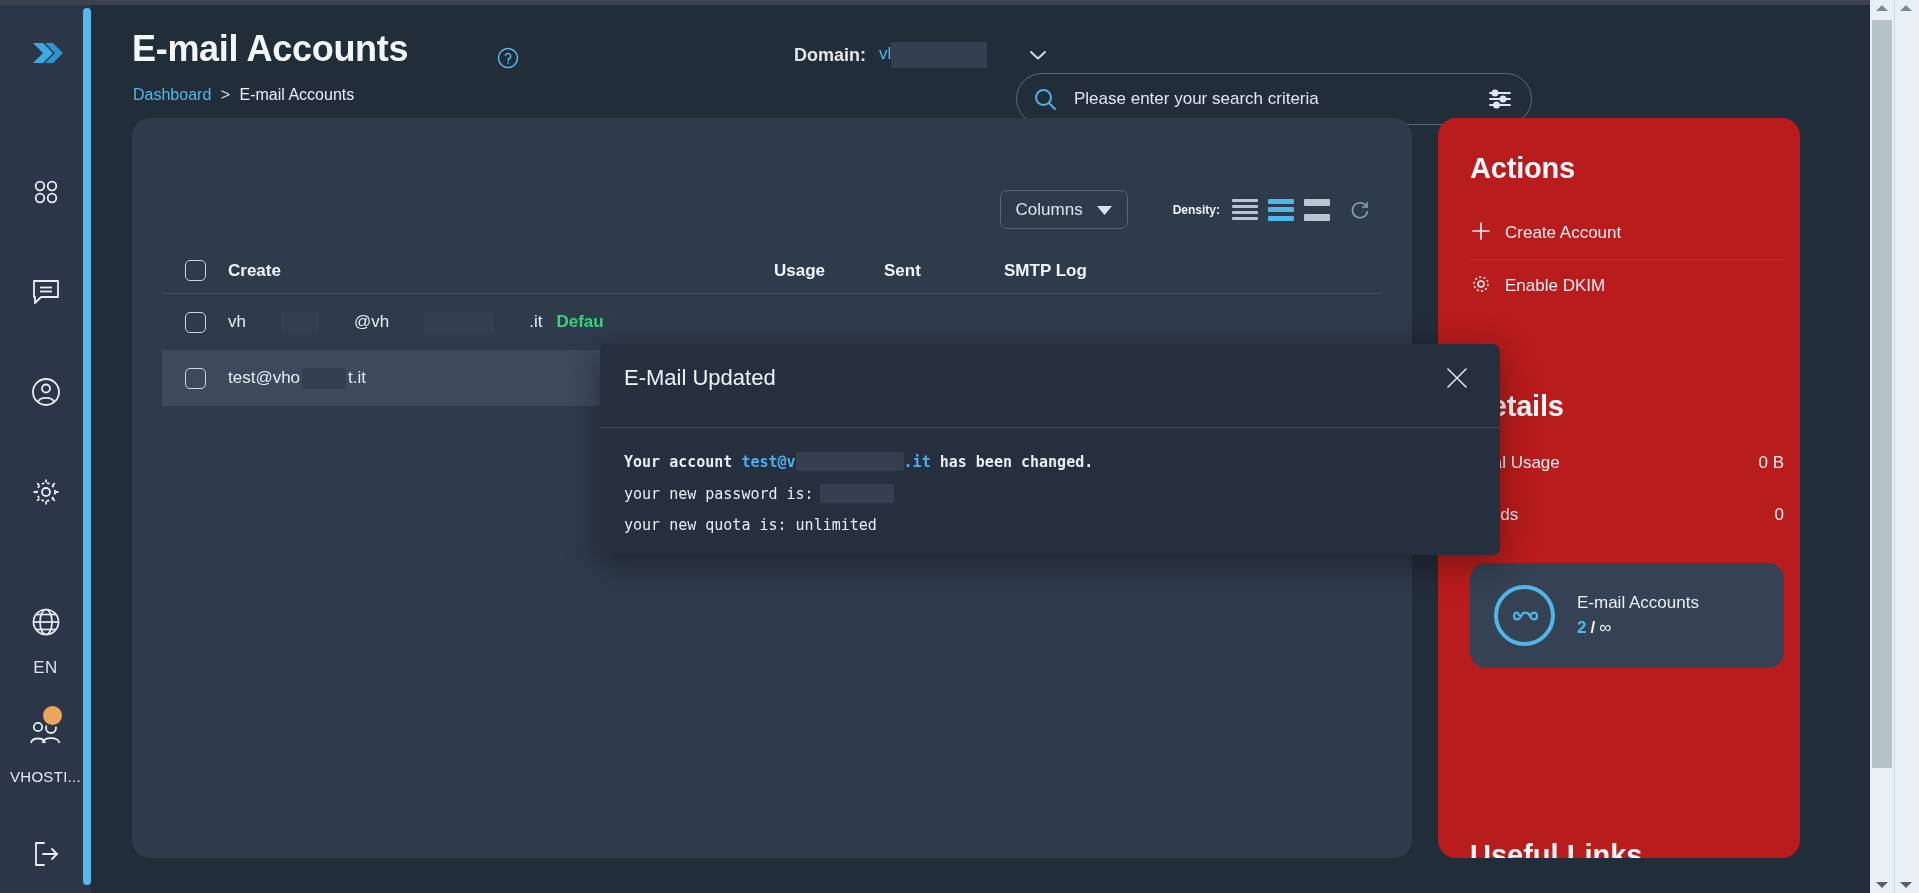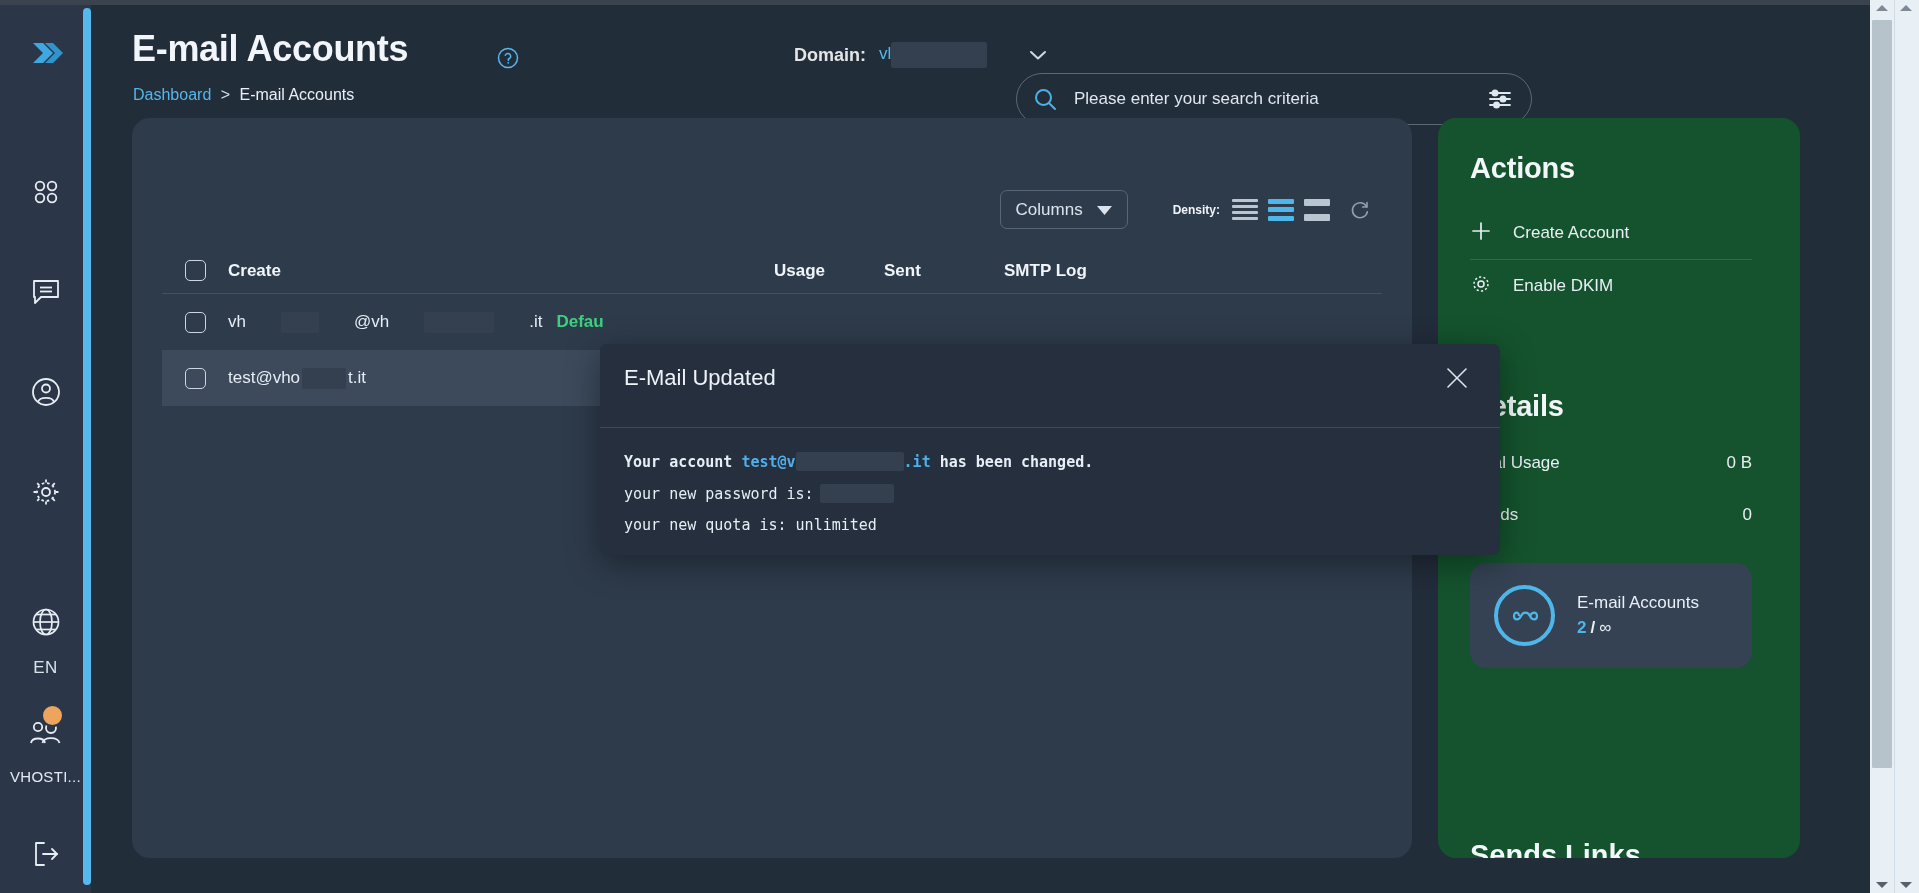--- a/index.html
+++ b/index.html
@@ -105,23 +105,23 @@
   .c-smtp { width:160px; }
   .th { font-size:17px; font-weight:700; color:#f1f5f9; }
   .td { font-size:17px; color:#e6edf4; }
   .chk {
     width:21px; height:21px; border:1.6px solid #cbd6e1; border-radius:5px;
     background:transparent; cursor:pointer;
   }
   .badge-default { color:#3dd07f; font-weight:700; font-size:17px; }
 
   
-  .panel { background:#14532d; border-radius:18px; width:362px; padding:34px 48px 0 32px; height:740px; position:relative; overflow:hidden; }
+  .panel { background:#b91c1c; border-radius:18px; width:362px; padding:34px 16px 0 32px; height:740px; position:relative; overflow:hidden; }
   .panel h2 { font-size:29px; color:#f3f7fa; font-weight:700; letter-spacing:-.2px; }
-  .action-row { display:flex; align-items:center; gap:21px; color:#e9eff5; font-size:17px; height:52px; cursor:pointer; }
+  .action-row { display:flex; align-items:center; gap:13px; color:#e9eff5; font-size:17px; height:52px; cursor:pointer; }
   .action-divider { height:1px; background:#4a5765; }
   .details-row { display:flex; justify-content:space-between; align-items:center; height:52px; font-size:17px; color:#e9eff5; }
   .stat-card {
     margin-top:22px; background:#344253; border-radius:16px;
     height:105px; display:flex; align-items:center; gap:22px; padding:0 24px;
   }
   .stat-circle {
     width:61px; height:61px; border-radius:50%; border:4px solid #4fb6ea;
     display:flex; align-items:center; justify-content:center;
     color:#4fb6ea; font-size:26px; line-height:1;
@@ -439,21 +439,21 @@
             </svg>
           </div>
           <div>
             <div class="stat-title">E-mail Accounts</div>
             <div class="stat-sub">
               <b>2</b><span class="sep">/</span><span>∞</span>
             </div>
           </div>
         </div>
 
-        <div class="useful-title">Sends Links</div>
+        <div class="useful-title">Useful Links</div>
       </div>
     </div>
 
     <div class="modal">
       <div class="modal-head">
         <span class="modal-title">E-Mail Updated</span>
         <span class="modal-close">
           <svg width="26" height="26" viewBox="0 0 26 26" stroke="#dde5ed" stroke-width="1.6" stroke-linecap="round">
             <line x1="4" y1="4" x2="22" y2="22"></line>
               <line x1="22" y1="4" x2="4" y2="22"></line>

